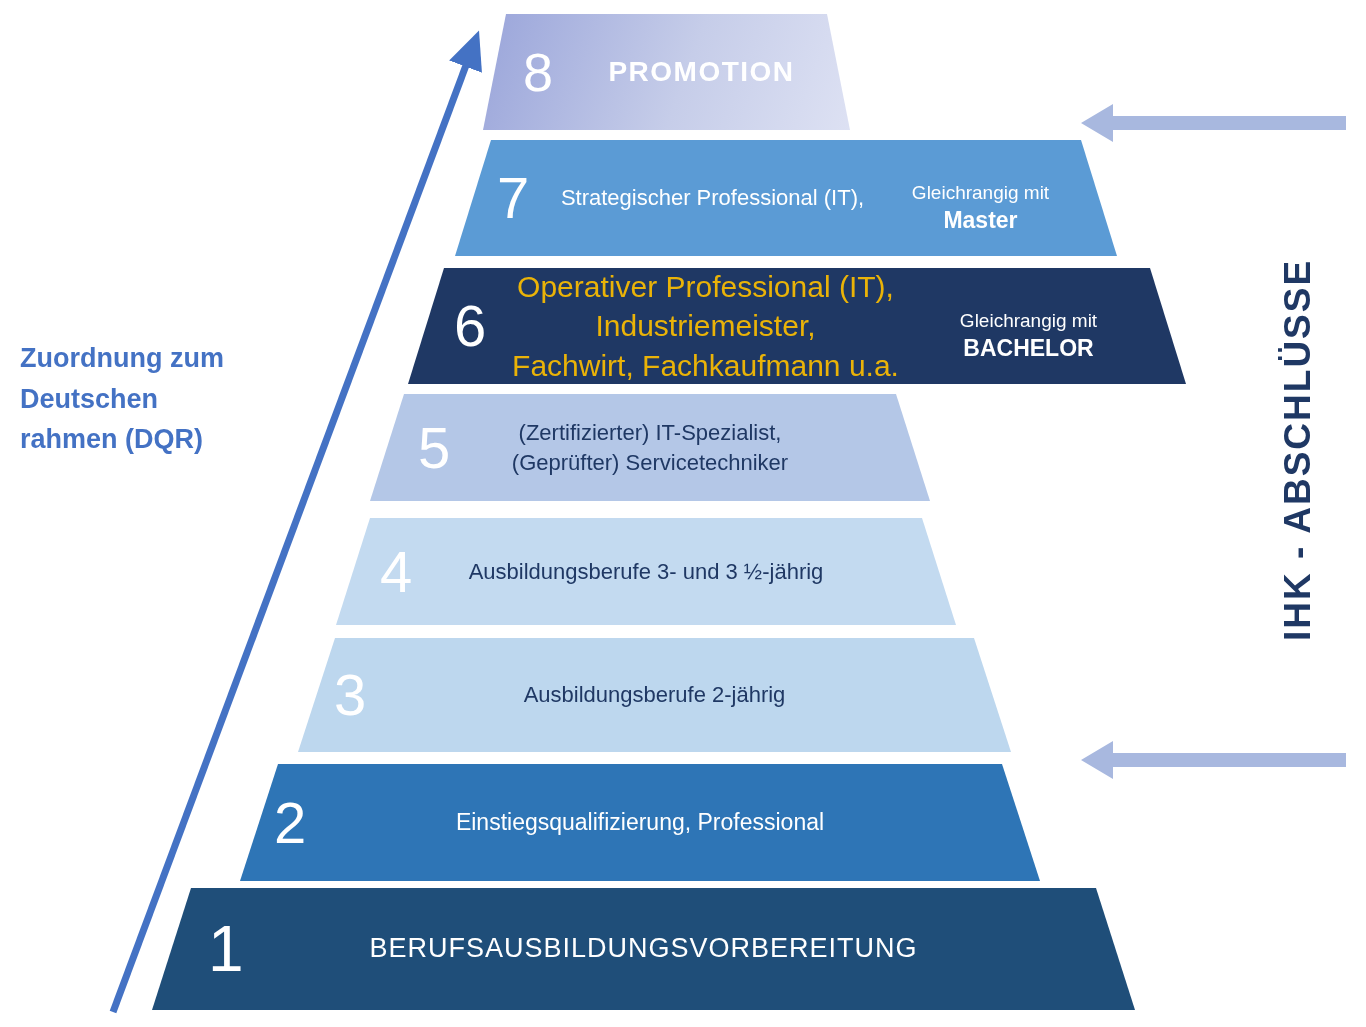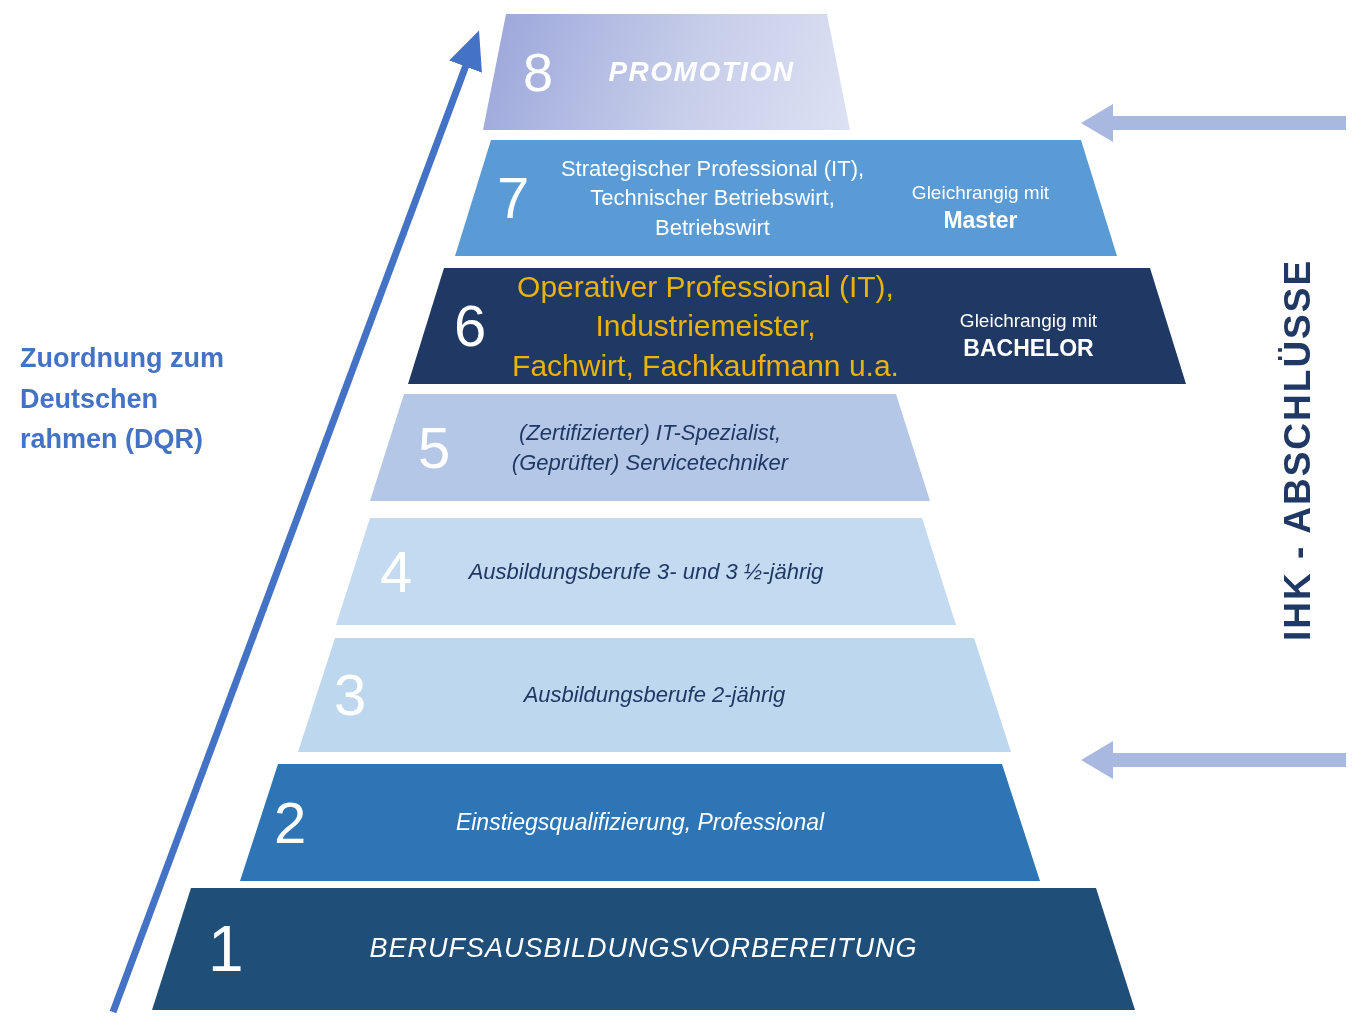--- a/index.html
+++ b/index.html
@@ -10,21 +10,21 @@
   svg.overlay{position:absolute;left:0;top:0;width:1366px;height:1027px;}
 
   
   .lvl{position:absolute;}
   .num{
     position:absolute;top:50%;transform:translateY(-50%);
     color:#ffffff;font-size:58px;line-height:1;font-weight:normal;
   }
   .txt{
     position:absolute;inset:0;display:flex;flex-direction:column;
-    justify-content:center;align-items:center;text-align:center;font-style:italic;
+    justify-content:center;align-items:center;text-align:center;
   }
   .txt div{line-height:1.32;}
   .lvl-flex{display:flex;align-items:center;}
   .main{flex:1;text-align:center;margin-left:92px;}
   .main div{line-height:1.32;}
   .equiv{text-align:center;color:#ffffff;}
   .equiv-pre{font-size:19px;line-height:1.35;margin-top:20px;}
   .equiv-main{font-size:23px;font-weight:bold;line-height:1.35;}
 
   .lvl8{left:483px;top:14px;width:367px;height:116px;
@@ -112,21 +112,20 @@
     <span class="num">8</span>
     <div class="txt">
       <div>PROMOTION</div>
     </div>
   </div>
 
   <div class="lvl lvl7 lvl-flex">
     <span class="num">7</span>
     <div class="main">
       <div>Strategischer Professional (IT),</div>
-      <div>Technischer Betriebswirt, Betriebswirt</div>
     </div>
     <div class="equiv">
       <div class="equiv-pre">Gleichrangig mit</div>
       <div class="equiv-main">Master</div>
     </div>
   </div>
 
   <div class="lvl lvl6 lvl-flex">
     <span class="num">6</span>
     <div class="main">

